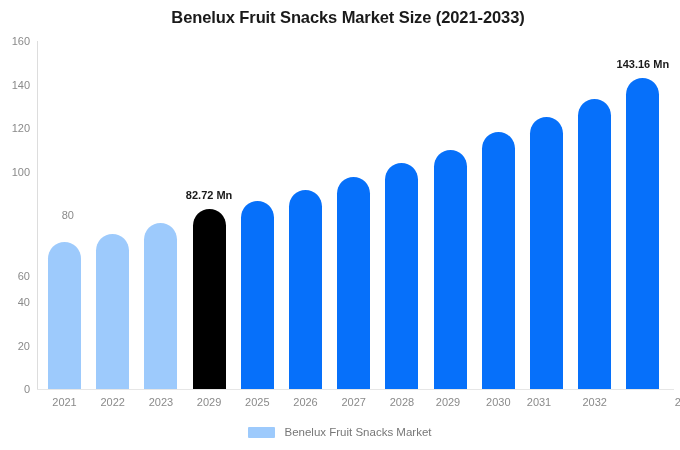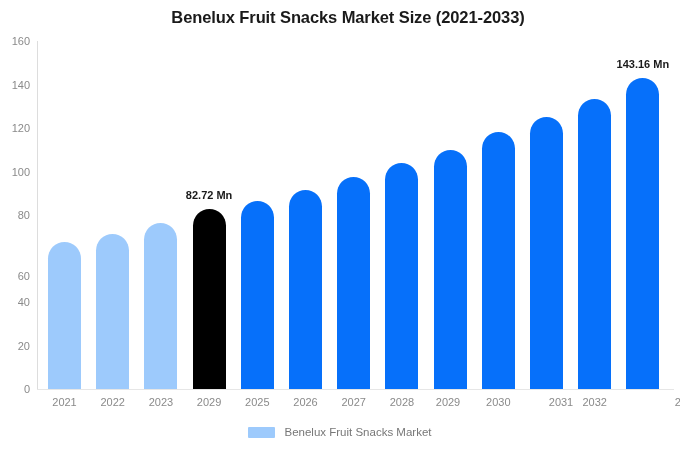--- a/index.html
+++ b/index.html
@@ -68,21 +68,21 @@
   <div class="chart-title">Benelux Fruit Snacks Market Size (2021-2033)</div>
 
   <div class="axis-line"></div>
   <div class="axis-base"></div>
 
   <div id="yticks">
       <div class="ytick" style="top: 389px;">0</div>
       <div class="ytick" style="top: 345.5px;">20</div>
       <div class="ytick" style="top: 302px;">40</div>
       <div class="ytick" style="top: 276px;">60</div>
-      <div class="ytick" style="top: 215px;">80</div>
+      <div class="ytick" style="top: 215px; padding-left: 44px;">80</div>
       <div class="ytick" style="top: 171.5px;">100</div>
       <div class="ytick" style="top: 128px;">120</div>
       <div class="ytick" style="top: 84.5px;">140</div>
       <div class="ytick" style="top: 41px;">160</div>
     </div>
   <div id="bars">
       <div class="bar" style="left: 48px; top: 41px; height: 348px;">
         <div class="bar-shape" style="height: 146.812px; background: rgb(157, 202, 252);"></div>
       </div>
       <div class="bar" style="left: 96.2px; top: 41px; height: 348px;">
@@ -128,21 +128,21 @@
       <div class="xtick" style="left: 64.5px;">2021</div>
       <div class="xtick" style="left: 112.7px;">2022</div>
       <div class="xtick" style="left: 160.9px;">2023</div>
       <div class="xtick" style="left: 209.1px;">2029</div>
       <div class="xtick" style="left: 257.3px;">2025</div>
       <div class="xtick" style="left: 305.5px;">2026</div>
       <div class="xtick" style="left: 353.7px;">2027</div>
       <div class="xtick" style="left: 401.9px;">2028</div>
       <div class="xtick" style="left: 448px;">2029</div>
       <div class="xtick" style="left: 498.3px;">2030</div>
-      <div class="xtick" style="left: 561px;">2031</div>
+      <div class="xtick" style="left: 539px;">2031</div>
       <div class="xtick" style="left: 594.7px;">2032</div>
       <div class="xtick" style="left: 642.9px; margin-left: 44px;">2033</div>
     </div>
 
   <div class="legend">
     <span class="legend-swatch" style="background: rgb(157, 202, 252);"></span>
     <span class="legend-label">Benelux Fruit Snacks Market</span>
   </div>
 
 </div>

